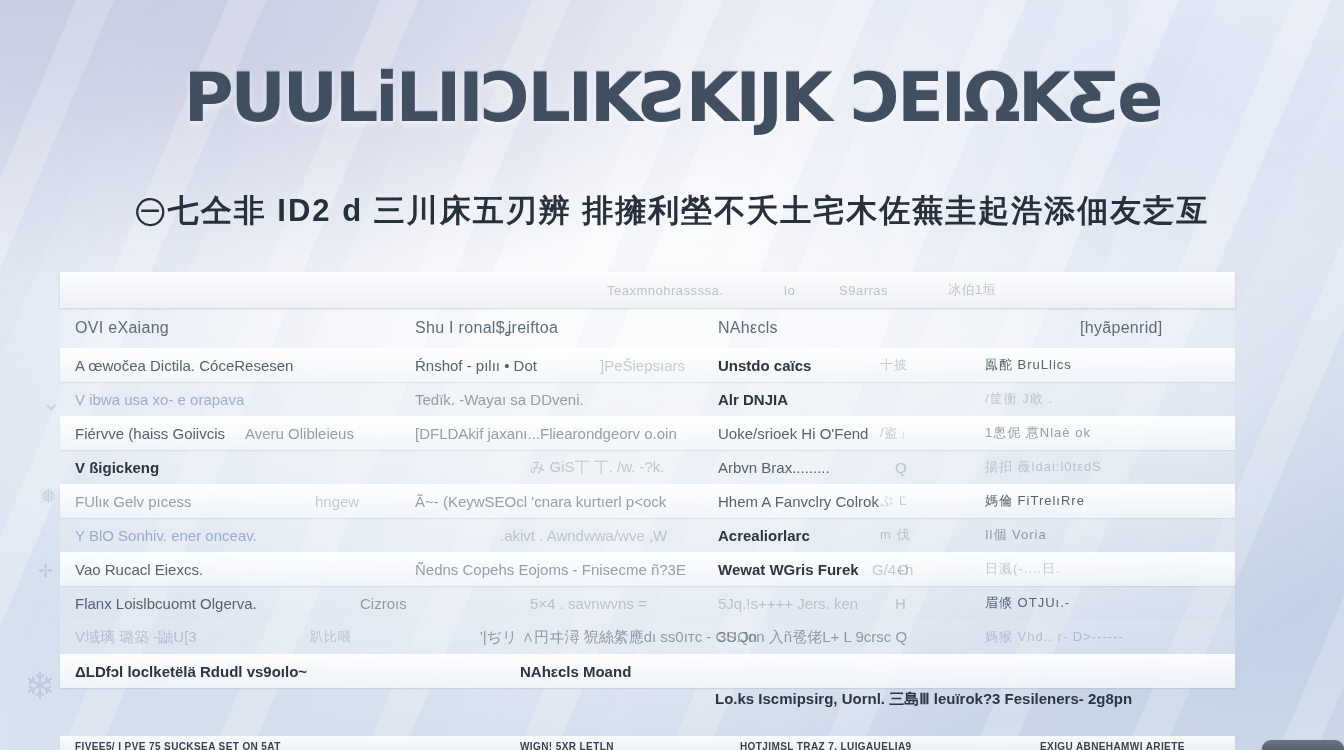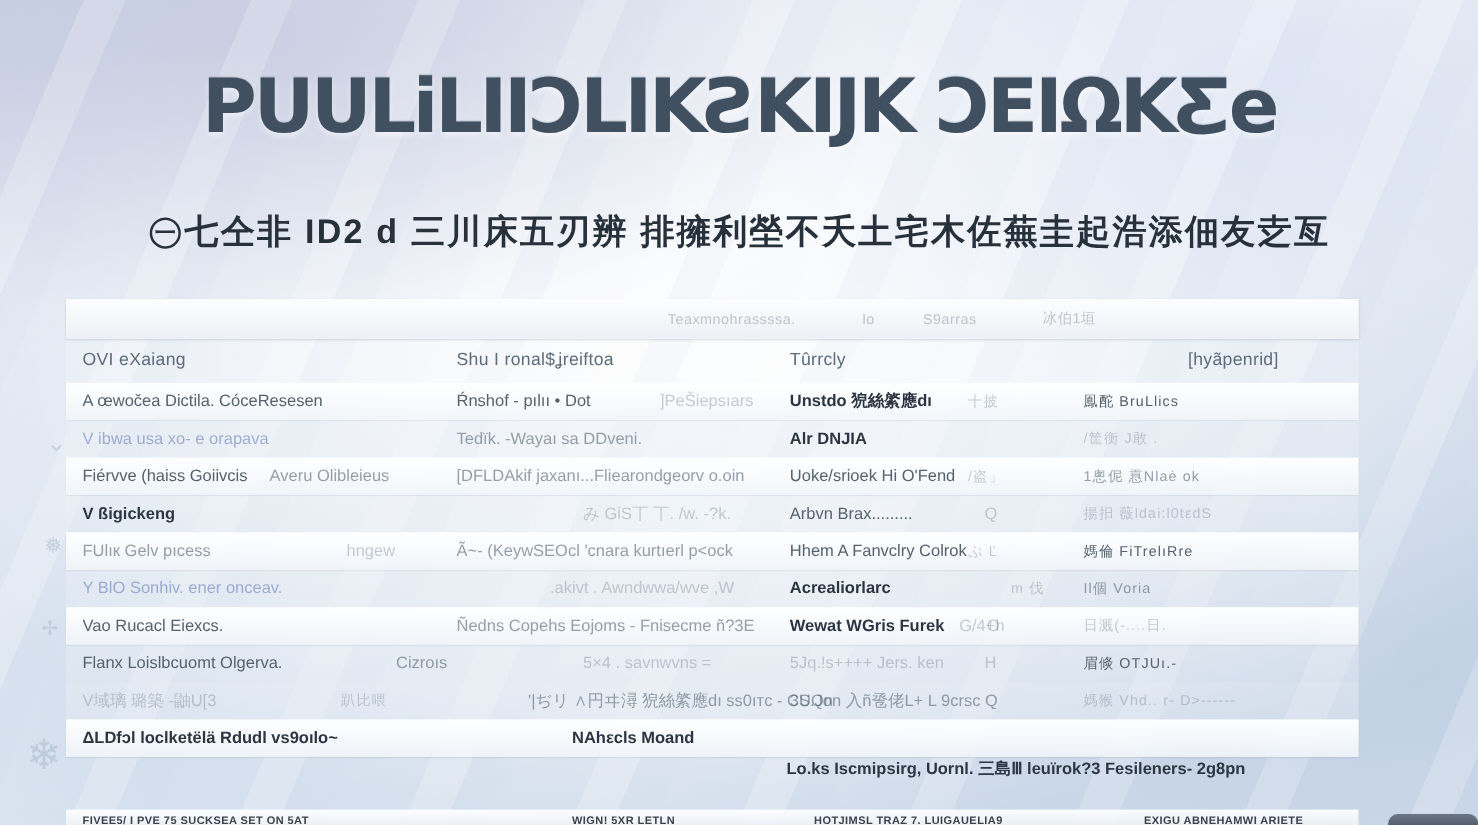--- a/index.html
+++ b/index.html
@@ -90,29 +90,29 @@
 <div class="table-wrap">
   <div class="toolbar">
       <div class="titem" style="left: 547px;">Teaxmnohrassssa.</div>
       <div class="titem" style="left: 724px;">lo</div>
       <div class="titem" style="left: 779px;">S9arras</div>
       <div class="titem" style="left: 888px;">冰伯1垣</div>
     </div>
   <div class="header-row">
       <div class="cell" style="left: 15px;">OVI eXaiang</div>
       <div class="cell" style="left: 355px;">Shu I ronal$ʝreiftoa</div>
-      <div class="cell" style="left: 658px;">Tûrrcly</div>
+      <div class="cell" style="left: 658px;">NAhεcls</div>
       <div class="cell" style="left: 1020px;">[hyãpenrid]</div>
     </div>
   <div>
       <div class="row band">
         <div class="cell s-med" style="left: 15px;">A œwočea Dictila.   CóceResesen</div>
         <div class="cell s-med" style="left: 355px;">Ŕnshof - pılıı • Dot</div>
         <div class="cell s-ghost" style="left: 540px; text-align: center;">]PeŠiepsıars</div>
-        <div class="cell s-dark" style="left: 658px;">Unstdo 㹸絲綮應dı</div>
+        <div class="cell s-dark" style="left: 658px;">Unstdo caïcs</div>
         <div class="cell s-ghost s-cjk" style="left: 820px;">十披</div>
         <div class="cell s-med s-cjk" style="left: 925px;">鳯酡 BruLlics</div>
       </div>
       <div class="row nob">
         <div class="cell s-blue" style="left: 15px;">V ibwa usa xo- e orapava</div>
         <div class="cell s-faint" style="left: 355px;">Tedïk. -Wayaı sa DDveni.</div>
         <div class="cell s-dark" style="left: 658px;">Alr DNJIA</div>
         <div class="cell s-ghost s-cjk" style="left: 925px; text-align: right;">/筐衡 J敢 .</div>
       </div>
       <div class="row band">
@@ -135,21 +135,21 @@
         <div class="cell s-ghost" style="left: 255px;">hngew</div>
         <div class="cell s-faint" style="left: 355px;">Ã~- (KeywSEOcl 'cnara kurtıerl p&lt;ock</div>
         <div class="cell s-med" style="left: 658px;">Hhem A Fanvclry Colrok</div>
         <div class="cell s-ghost s-cjk" style="left: 820px;">ぷ Ľ</div>
         <div class="cell s-med s-cjk" style="left: 925px;">媽倫 FiTrelıRre</div>
       </div>
       <div class="row nob">
         <div class="cell s-blue" style="left: 15px;">Y BlO Sonhiv. ener onceav.</div>
         <div class="cell s-ghost" style="left: 440px;">.akivt .  Awndwwa/wve ,W</div>
         <div class="cell s-dark" style="left: 658px;">Acrealiorlarc</div>
-        <div class="cell s-ghost s-cjk" style="left: 859px;">m 伐</div>
+        <div class="cell s-ghost s-cjk" style="left: 820px;">m 伐</div>
         <div class="cell s-faint s-cjk" style="left: 925px;">Il個 Voria</div>
       </div>
       <div class="row band">
         <div class="cell s-med" style="left: 15px;">Vao Rucacl Eiexcs.</div>
         <div class="cell s-faint" style="left: 355px;">Ñedns Copehs Eojoms - Fnisecme ñ?3E</div>
         <div class="cell s-dark" style="left: 658px;">Wewat WGris Furek</div>
         <div class="cell s-ghost" style="left: 812px;">G/4+h</div>
         <div class="cell s-ghost" style="left: 837px;">O</div>
         <div class="cell s-ghost s-cjk" style="left: 925px;">日溅(-....日.</div>
       </div>

